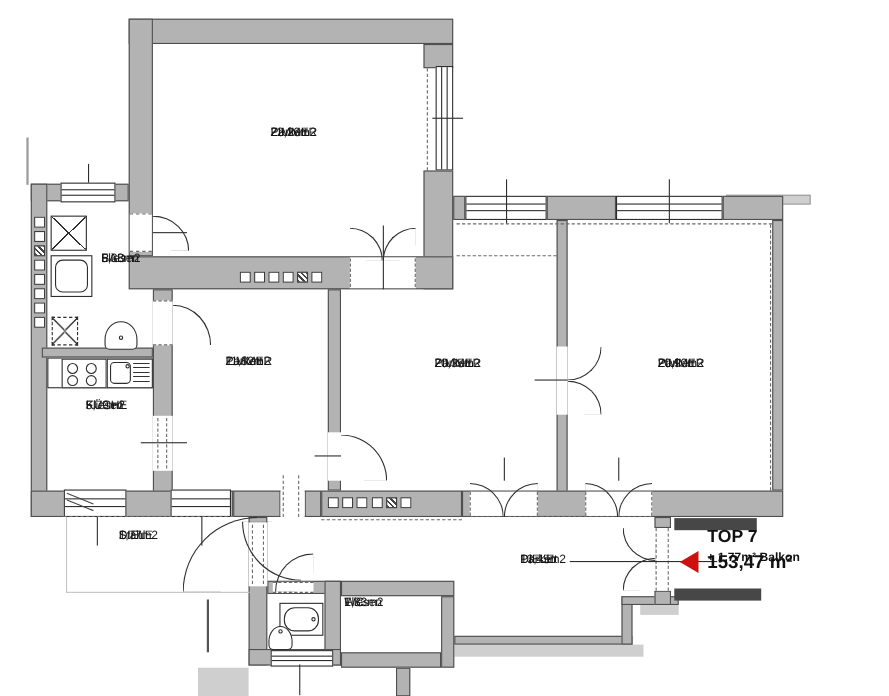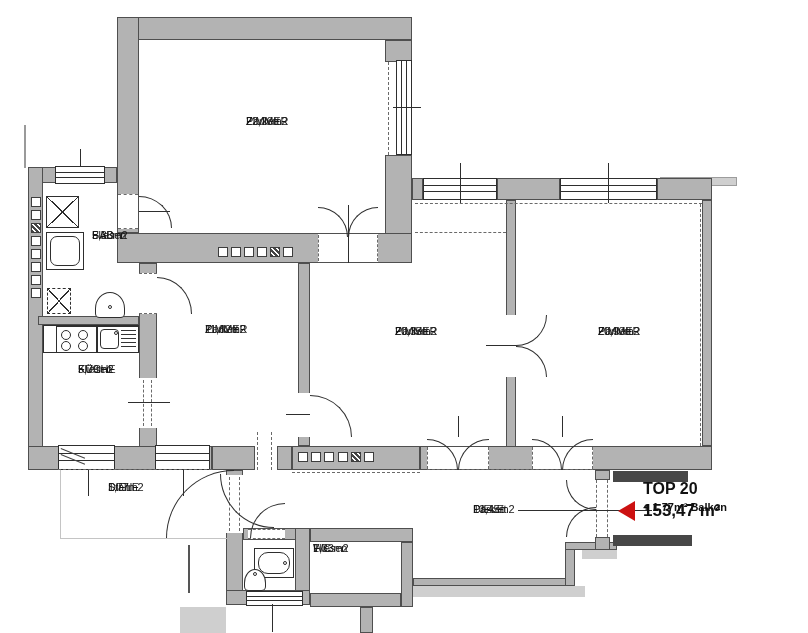--- a/index.html
+++ b/index.html
@@ -264,19 +264,19 @@
     <div>WC</div>
     <div>Fliesen</div>
     <div>1,33m2</div>
   </div>
   <div class="lbl" style="left:473px;top:502px;">
     <div>DIELE</div>
     <div>Parkett</div>
     <div>13,45m2</div>
   </div>
 
-  <div class="unit-name" style="left:643px;top:480px;">TOP 20</div>
+  <div class="unit-name" style="left:643px;top:480px;">TOP 7</div>
   <div class="unit-area" style="left:643px;top:501px;">
     <span class="big">153,47 m²</span>
     <span class="small">+ 1,77m² Balkon</span>
   </div>
 
 </div>
 
 </body></html>

